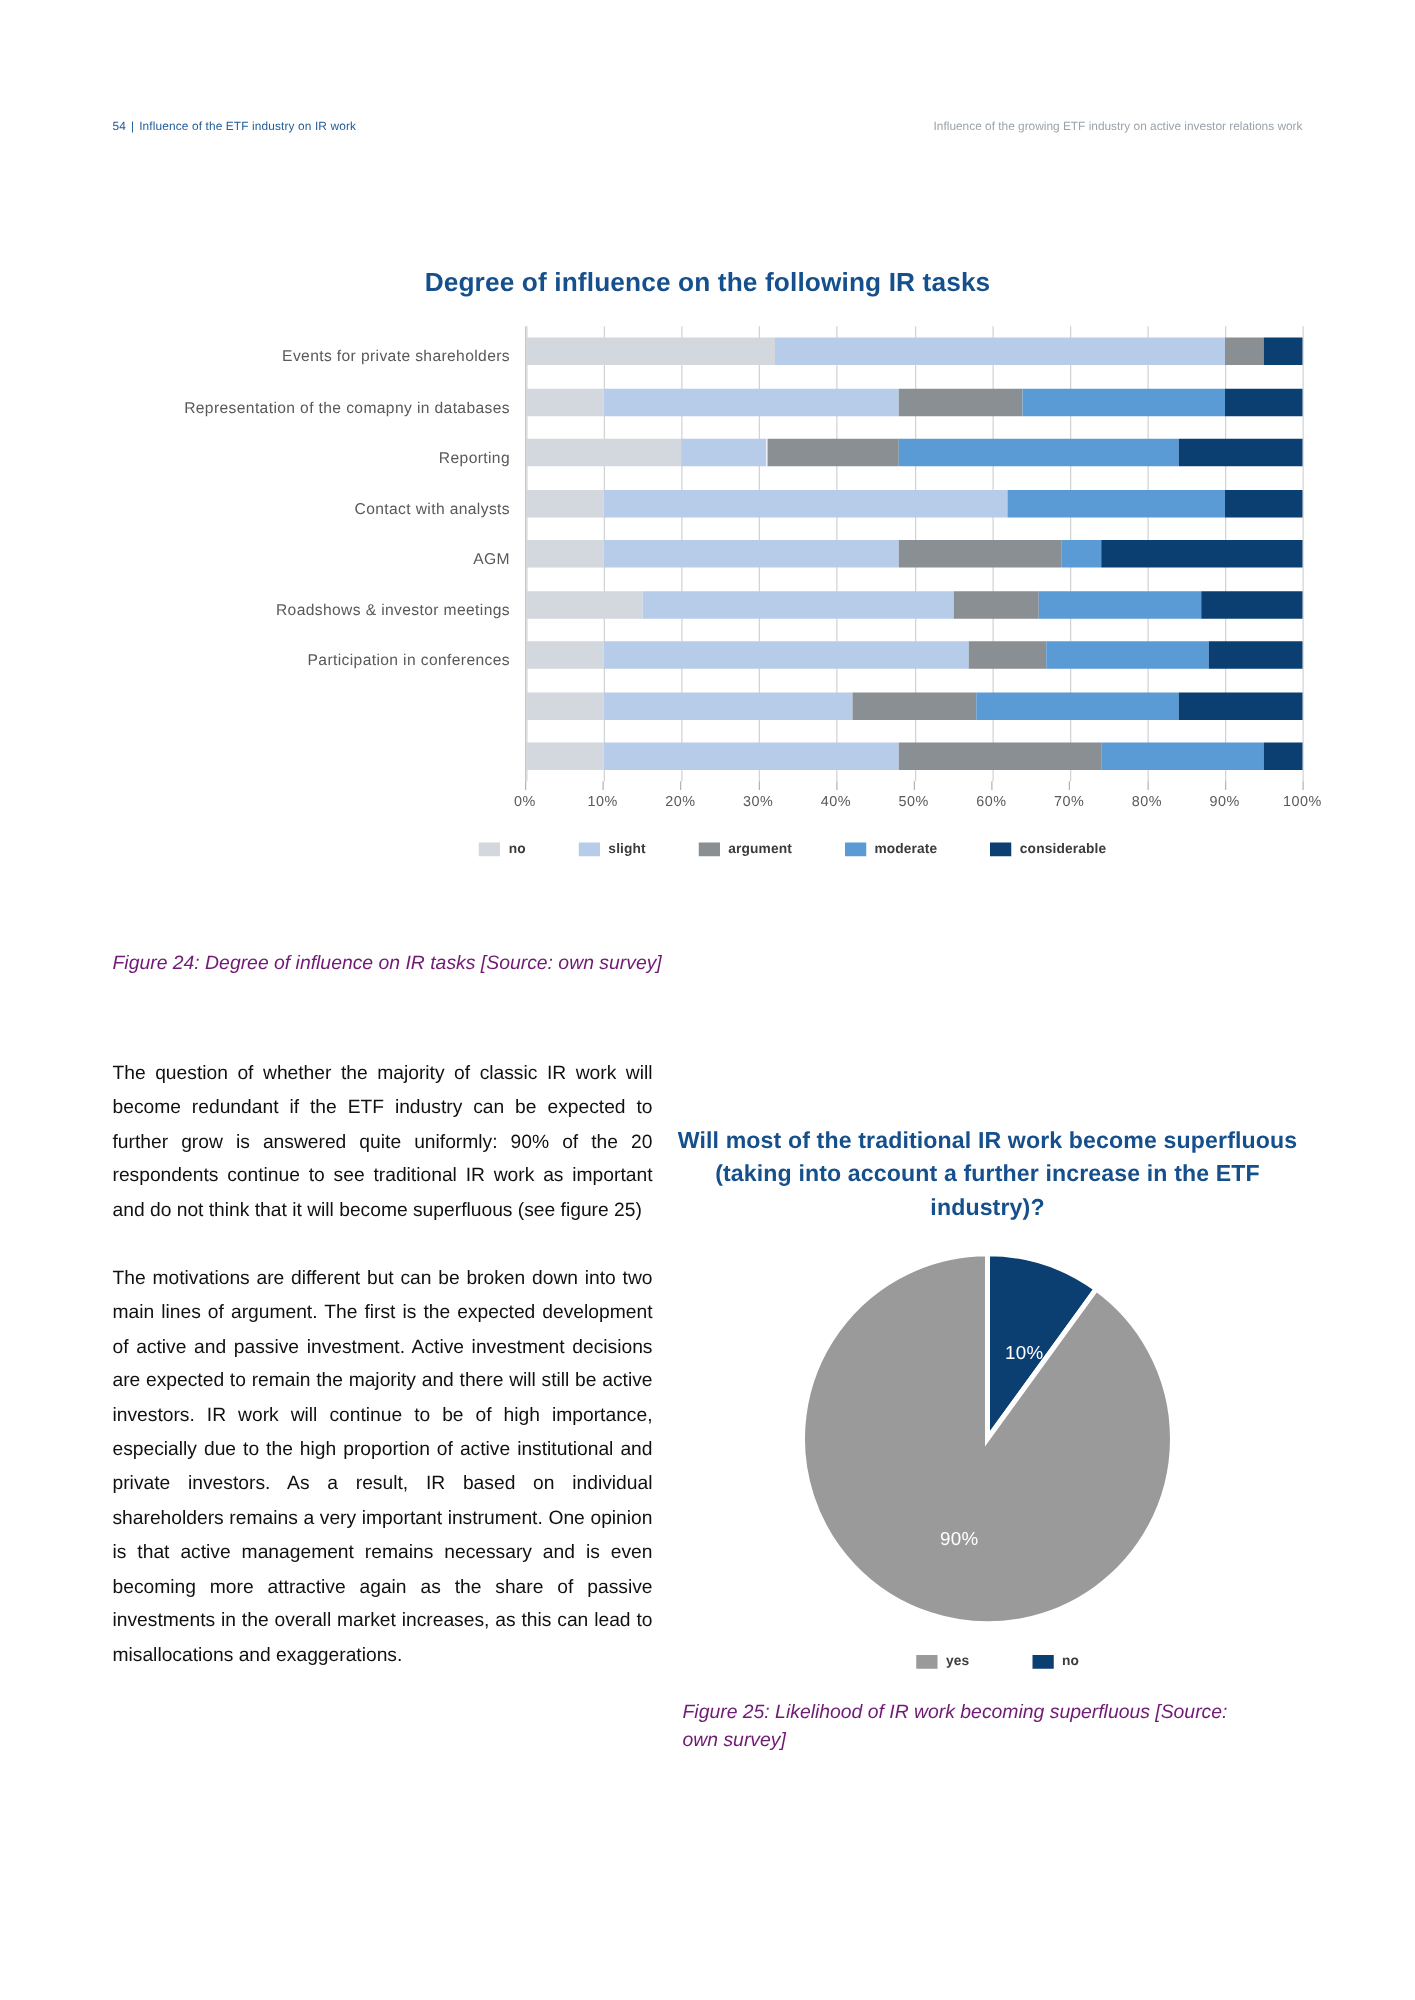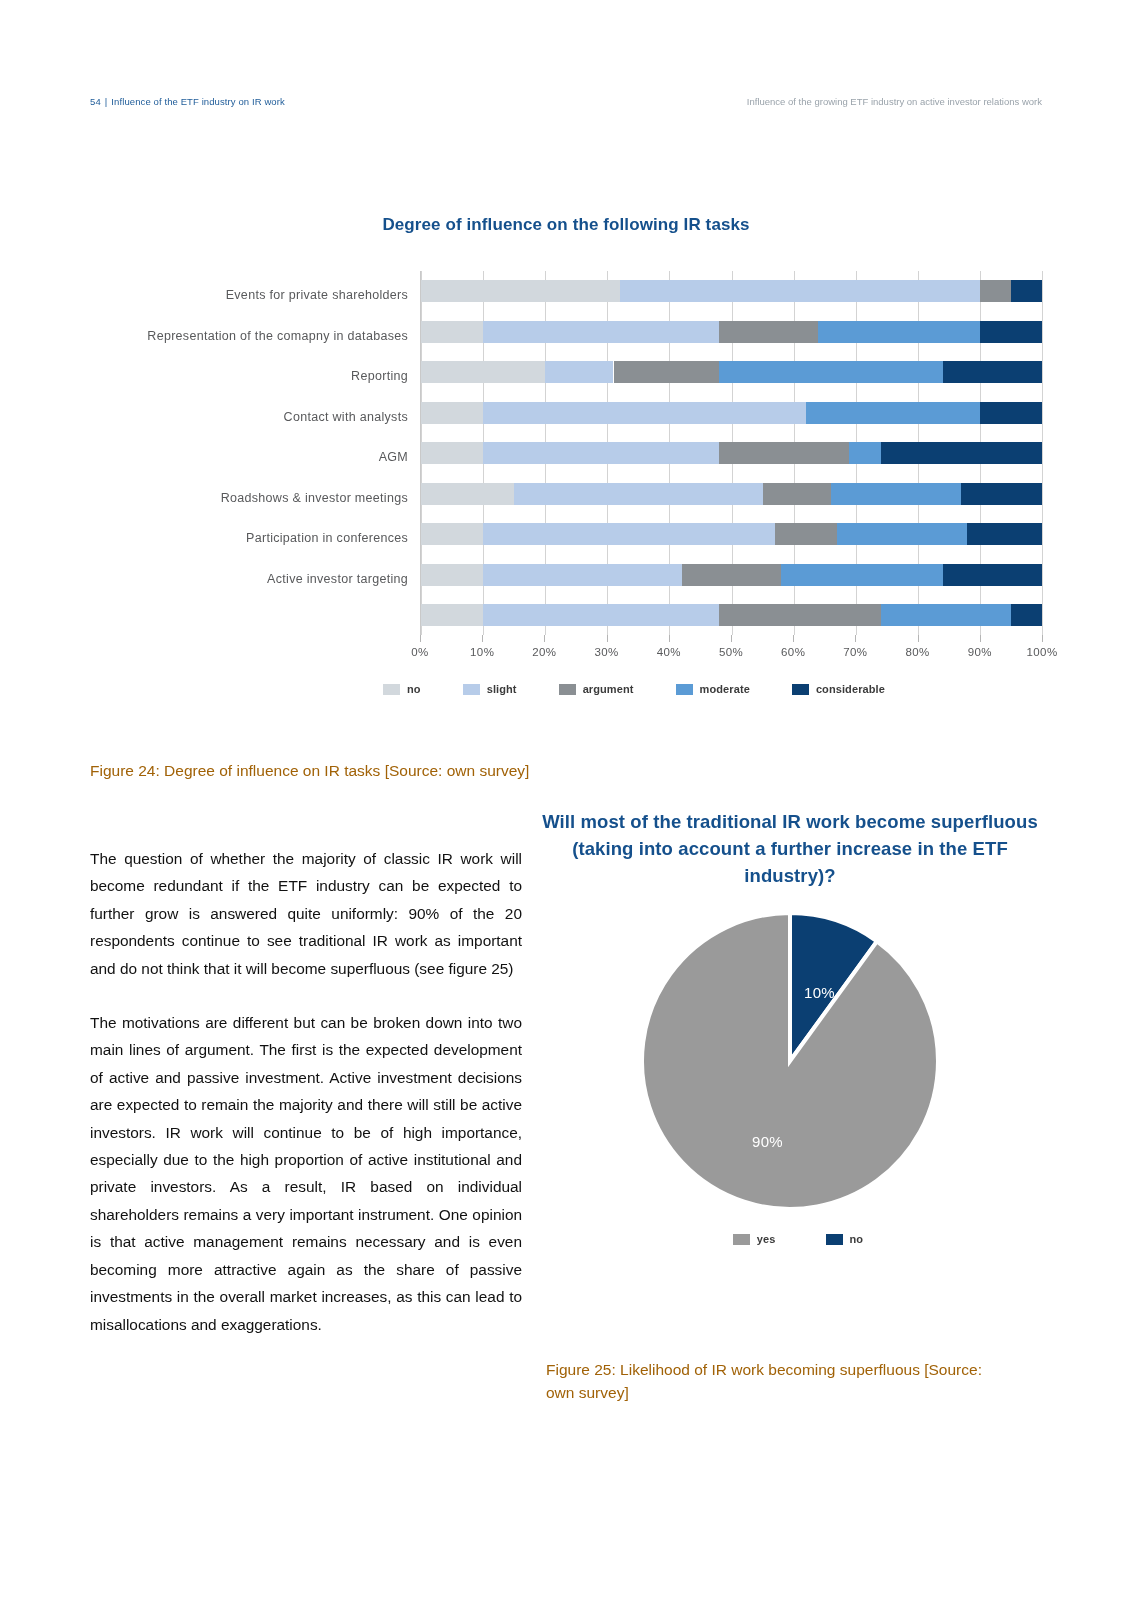--- a/index.html
+++ b/index.html
@@ -19,21 +19,21 @@
   }
   .ph-left { font-size:9.5px; color:#1f5c99; letter-spacing:.1px; white-space:nowrap; }
   .ph-left .pnum { margin-right:4px; }
   .ph-left .sep { margin-right:4px; color:#1f5c99; }
   .ph-right { font-size:9.5px; color:#9aa3ab; white-space:nowrap; }
 
   
   .fig24 { position:absolute; left:90px; top:215px; width:952px; }
   .fig24-title {
     text-align:center; color:#15508c; font-weight:bold;
-    font-size:17px; letter-spacing:.1px; margin-bottom:36px;
+    font-size:21px; letter-spacing:.1px; margin-bottom:22px;
   }
   .chart24 { position:relative; display:flex; }
   .cat-labels {
     width:330px; padding-top:4px; flex:0 0 330px;
   }
   .cat-label {
     height:40.5px; line-height:40.5px; text-align:right;
     padding-right:12px; font-size:12.5px; color:#58595b;
     letter-spacing:.3px; box-sizing:border-box;
     font-family:"Liberation Sans", sans-serif;
@@ -68,35 +68,35 @@
     display:flex; justify-content:center; align-items:center;
     gap:26px; margin-top:17px; padding-left:120px;
   }
   .legend-item { display:flex; align-items:center; gap:7px;padding-left:16px; }
   .swatch { width:17px; height:11px; display:inline-block; }
   .legend-item span.lg-text {
     font-size:11px; font-weight:bold; color:#3b3b3b; letter-spacing:.1px;
   }
 
   .fig-caption {
-    position:absolute; font-size:15.5px;
-    color:#a16207; line-height:1.45;
+    position:absolute; font-style:italic; font-size:15.5px;
+    color:#701a75; line-height:1.45;
   }
   #cap24 { left:90px; top:760px; width:700px; }
 
   
   .body-col {
     position:absolute; left:90px; top:845px; width:432px;
     font-size:15.4px; line-height:27.4px; text-align:justify;
     color:#111;
   }
   .body-col p { margin:0 0 27px 0; }
 
   
-  .fig25 { position:absolute; left:540px; top:808px; width:500px; }
+  .fig25 { position:absolute; left:540px; top:898px; width:500px; }
   .fig25-title {
     text-align:center; color:#15508c; font-weight:bold;
     font-size:18.5px; line-height:27px; letter-spacing:.1px;
   }
   .pie-wrap {
     position:relative; width:300px; height:300px; margin:22px auto 0 auto;
   }
   .pie-label {
     position:absolute; color:#ffffff; font-size:15px; letter-spacing:.3px;
   }
@@ -126,21 +126,20 @@
 
   <div class="chart24">
     <div class="cat-labels">
         <div class="cat-label">Events for private shareholders</div>
         <div class="cat-label">Representation of the comapny in databases</div>
         <div class="cat-label">Reporting</div>
         <div class="cat-label">Contact with analysts</div>
         <div class="cat-label">AGM</div>
         <div class="cat-label">Roadshows &amp; investor meetings</div>
         <div class="cat-label">Participation in conferences</div>
-        <div class="cat-label">Active investor targeting</div>
       </div>
     <div class="plot-wrap">
       <div class="plot">
         <div class="gridlines">
             <div class="gridline" style="left: 0%;"></div>
             <div class="gridline" style="left: 10%;"></div>
             <div class="gridline" style="left: 20%;"></div>
             <div class="gridline" style="left: 30%;"></div>
             <div class="gridline" style="left: 40%;"></div>
             <div class="gridline" style="left: 50%;"></div>

